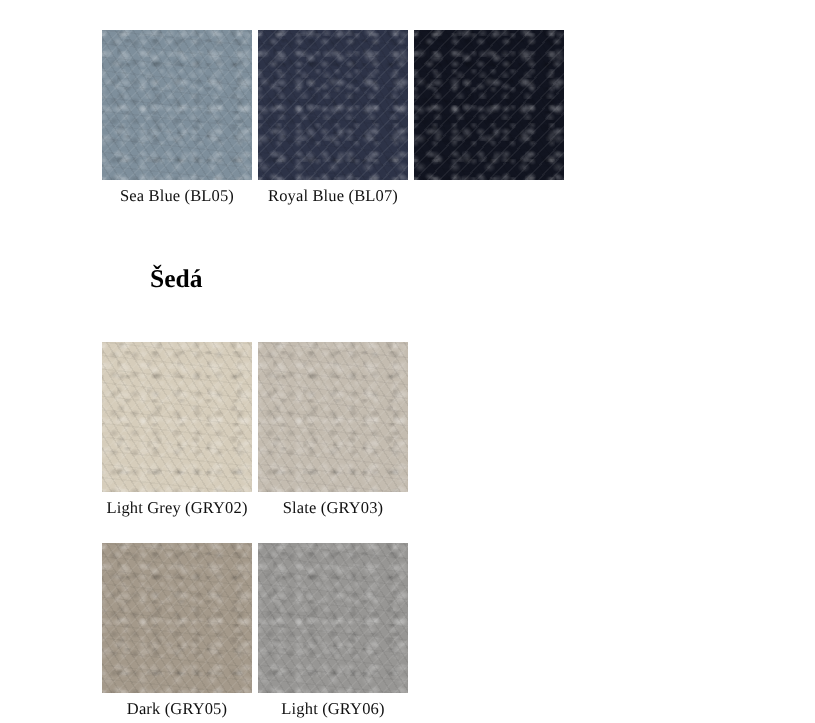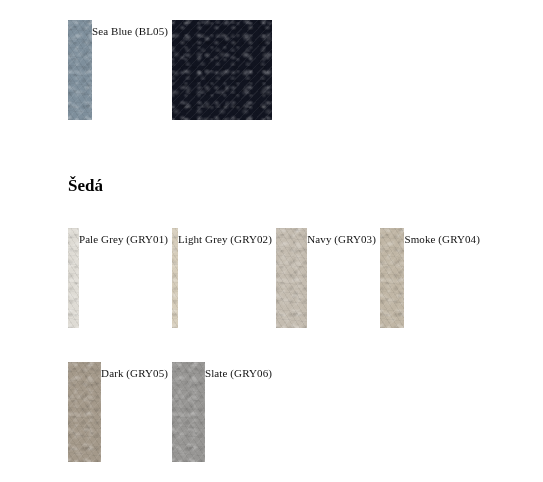--- a/index.html
+++ b/index.html
@@ -30,22 +30,22 @@
     padding-left: 68px;
     padding-right: 64px;
     box-sizing: border-box;
     width: 543px;
   }
 
   .swatch-cell {
     width: 100px;
     flex: 0 0 100px;
     display: flex;
-    flex-direction: row;
-    align-items: flex-start;
+    flex-direction: column;
+    align-items: center;
   }
 
   .swatch-chip {
     width: 100px;
     height: 100px;
     position: relative;
     overflow: hidden;
     box-sizing: border-box;
   }
 
@@ -90,21 +90,21 @@
     text-align: center;
     white-space: nowrap;
     color: #111111;
   }
 
   
   .section-heading {
     font-size: 17px;
     font-weight: bold;
     color: #000000;
-    padding-left: 68px;
+    padding-left: 100px;
     line-height: 20px;
   }
 
   
   #blue-row-1      { position: absolute; left: 0; top: 20px; }
   #grey-heading    { position: absolute; left: 0; top: 176px; }
   #grey-row-1      { position: absolute; left: 0; top: 228px; }
   #grey-row-2      { position: absolute; left: 0; top: 362px; }
 </style>
 </head>
@@ -113,62 +113,58 @@
 <div class="page">
 
   <div class="swatch-row" id="blue-row-1">
 
     <div class="swatch-cell">
       <div class="swatch-chip" style="background-color: rgb(126, 143, 156);"></div>
       <div class="swatch-label">Sea Blue (BL05)</div>
     </div>
 
 
+    <div class="swatch-cell">
+      <div class="swatch-chip" style="background-color: rgb(45, 51, 72);"></div>
+      <div class="swatch-label">Royal Blue (BL07)</div>
+    </div>
 
     <div class="swatch-cell">
       <div class="swatch-chip" style="background-color: rgb(17, 20, 32);"></div>
     </div>
 
   </div>
 
   <div class="section-heading" id="grey-heading">Šedá</div>
 
   <div class="swatch-row" id="grey-row-1">
 
-    <div class="swatch-cell">
-      <div class="swatch-chip" style="background-color: rgb(222, 219, 212);"></div>
-      <div class="swatch-label">Pale Grey (GRY01)</div>
-    </div>
 
     <div class="swatch-cell">
       <div class="swatch-chip" style="background-color: rgb(214, 205, 187);"></div>
       <div class="swatch-label">Light Grey (GRY02)</div>
     </div>
 
     <div class="swatch-cell">
       <div class="swatch-chip" style="background-color: rgb(196, 188, 176);"></div>
-      <div class="swatch-label">Navy (GRY03)</div>
+      <div class="swatch-label">Slate (GRY03)</div>
     </div>
 
-    <div class="swatch-cell">
-      <div class="swatch-chip" style="background-color: rgb(192, 182, 165);"></div>
-      <div class="swatch-label">Smoke (GRY04)</div>
-    </div>
 
   </div>
 
   <div class="swatch-row" id="grey-row-2">
 
     <div class="swatch-cell">
       <div class="swatch-chip" style="background-color: rgb(164, 153, 138);"></div>
       <div class="swatch-label">Dark (GRY05)</div>
     </div>
 
     <div class="swatch-cell">
       <div class="swatch-chip" style="background-color: rgb(151, 150, 148);"></div>
-      <div class="swatch-label">Slate (GRY06)</div>
+      <div class="swatch-label">Light (GRY06)</div>
     </div>
 
 
 
   </div>
 
 </div>
 
 </body></html>

